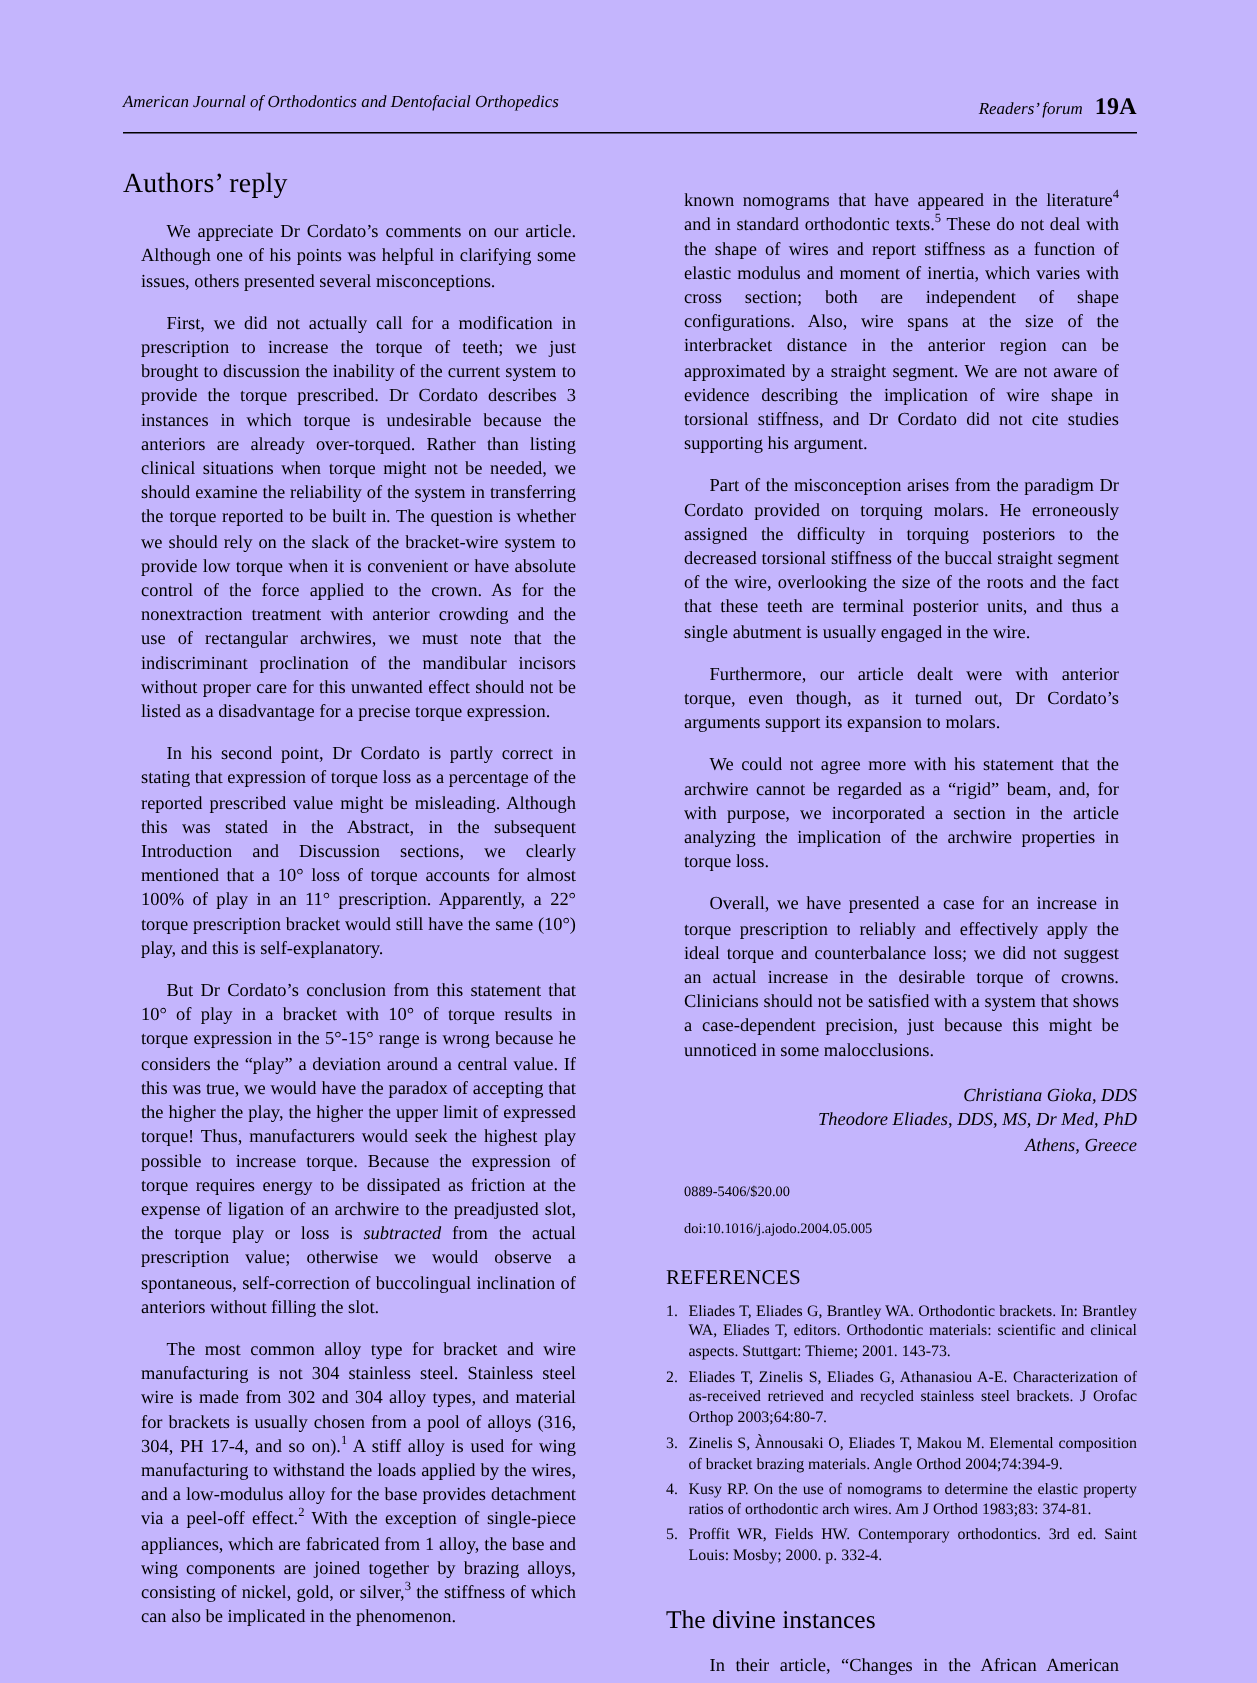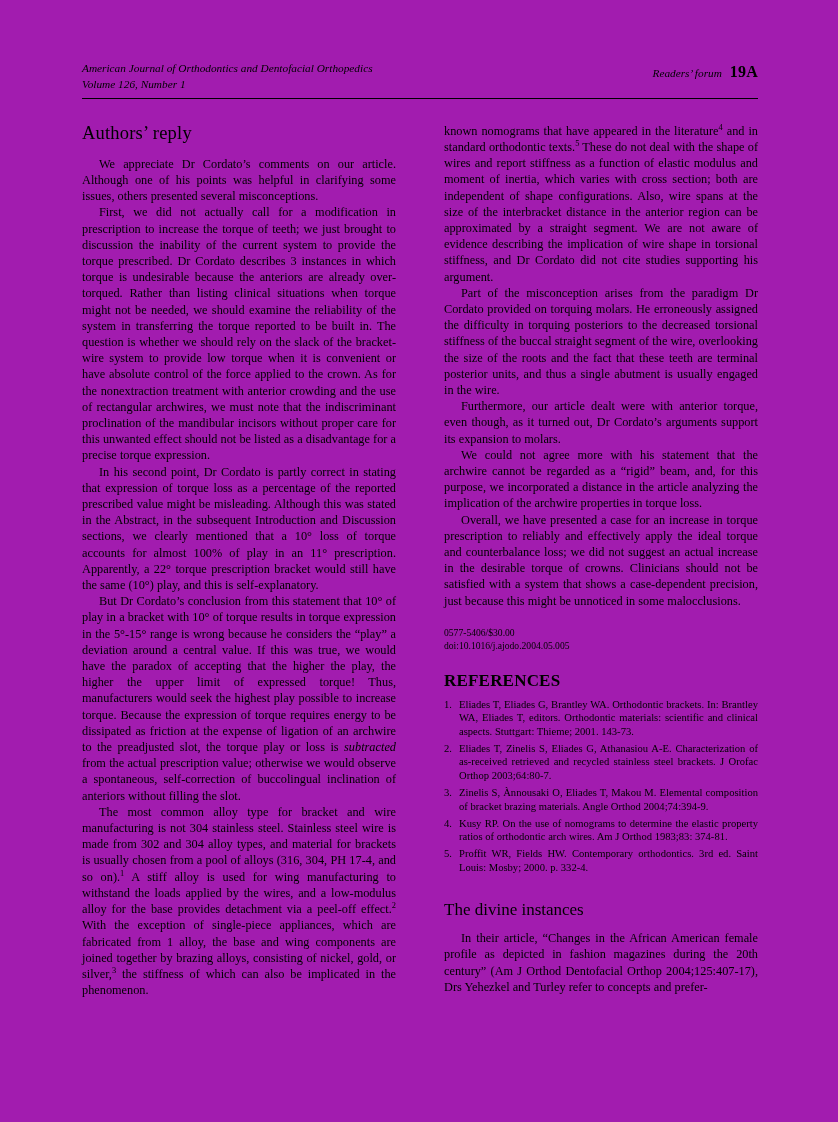--- a/index.html
+++ b/index.html
@@ -3,21 +3,21 @@
 <meta charset="utf-8">
 <style>
   html, body {
     margin: 0;
     padding: 0;
     background: #d8d8d8;
   }
   .page {
     width: 838px;
     height: 1122px;
-    background: #a21caf;
+    background: #c4b5fd;
     position: relative;
     margin: 0 auto;
     font-family: "Liberation Serif", serif;
     color: #000;
     overflow: hidden;
   }
   .content {
     position: absolute;
     left: 82px;
     top: 60px;
@@ -64,21 +64,21 @@
     font-weight: normal;
     margin: 0 0 12px 0;
     letter-spacing: 0.2px;
   }
   h2.subtitle {
     font-size: 17px;
     font-weight: normal;
     margin: 26px 0 10px 0;
   }
   p {
-    margin: 0;
+    margin: 12px;
     font-size: 12.3px;
     line-height: 1.318;
     text-align: justify;
     text-indent: 17px;
     hyphens: none;
   }
   p.noindent { text-indent: 0; }
   sup {
     font-size: 8.4px;
     vertical-align: super;
@@ -92,22 +92,22 @@
     margin-top: 14px;
   }
   .issn {
     font-size: 9.6px;
     line-height: 1.35;
     margin-top: 18px;
     text-align: left;
     text-indent: 0;
   }
   h3.refhead {
-    font-size: 17px;
-    font-weight: bold;
+    font-size: 14px;
+    font-weight: normal;
     margin: 18px 0 7px 0;
     letter-spacing: 0.2px;
   }
   ol.refs {
     margin: 0;
     padding: 0;
     list-style: none;
     counter-reset: refc;
   }
   ol.refs li {
@@ -128,21 +128,20 @@
 </style>
 </head>
 <body>
 
 <div class="page">
   <div class="content">
 
     <div class="runhead">
       <div class="left">
         <div>American Journal of Orthodontics and Dentofacial Orthopedics</div>
-        <div>Volume 126, Number 1</div>
       </div>
       <div class="right">
         <span>Readers’ forum</span><span class="pageno">19A</span>
       </div>
     </div>
     <hr class="rule">
 
     <div class="cols">
 
       <div class="col">
@@ -151,25 +150,30 @@
         <p>First, we did not actually call for a modification in prescription to increase the torque of teeth; we just brought to discussion the inability of the current system to provide the torque prescribed. Dr Cordato describes 3 instances in which torque is undesirable because the anteriors are already over-torqued. Rather than listing clinical situations when torque might not be needed, we should examine the reliability of the system in transferring the torque reported to be built in. The question is whether we should rely on the slack of the bracket-wire system to provide low torque when it is convenient or have absolute control of the force applied to the crown. As for the nonextraction treatment with anterior crowding and the use of rectangular archwires, we must note that the indiscriminant proclination of the mandibular incisors without proper care for this unwanted effect should not be listed as a disadvantage for a precise torque expression.</p>
         <p>In his second point, Dr Cordato is partly correct in stating that expression of torque loss as a percentage of the reported prescribed value might be misleading. Although this was stated in the Abstract, in the subsequent Introduction and Discussion sections, we clearly mentioned that a 10° loss of torque accounts for almost 100% of play in an 11° prescription. Apparently, a 22° torque prescription bracket would still have the same (10°) play, and this is self-explanatory.</p>
         <p>But Dr Cordato’s conclusion from this statement that 10° of play in a bracket with 10° of torque results in torque expression in the 5°-15° range is wrong because he considers the “play” a deviation around a central value. If this was true, we would have the paradox of accepting that the higher the play, the higher the upper limit of expressed torque! Thus, manufacturers would seek the highest play possible to increase torque. Because the expression of torque requires energy to be dissipated as friction at the expense of ligation of an archwire to the preadjusted slot, the torque play or loss is <i>subtracted</i> from the actual prescription value; otherwise we would observe a spontaneous, self-correction of buccolingual inclination of anteriors without filling the slot.</p>
         <p>The most common alloy type for bracket and wire manufacturing is not 304 stainless steel. Stainless steel wire is made from 302 and 304 alloy types, and material for brackets is usually chosen from a pool of alloys (316, 304, PH 17-4, and so on).<sup>1</sup> A stiff alloy is used for wing manufacturing to withstand the loads applied by the wires, and a low-modulus alloy for the base provides detachment via a peel-off effect.<sup>2</sup> With the exception of single-piece appliances, which are fabricated from 1 alloy, the base and wing components are joined together by brazing alloys, consisting of nickel, gold, or silver,<sup>3</sup> the stiffness of which can also be implicated in the phenomenon.</p>
       </div>
 
       <div class="col">
         <p class="noindent">known nomograms that have appeared in the literature<sup>4</sup> and in standard orthodontic texts.<sup>5</sup> These do not deal with the shape of wires and report stiffness as a function of elastic modulus and moment of inertia, which varies with cross section; both are independent of shape configurations. Also, wire spans at the size of the interbracket distance in the anterior region can be approximated by a straight segment. We are not aware of evidence describing the implication of wire shape in torsional stiffness, and Dr Cordato did not cite studies supporting his argument.</p>
         <p>Part of the misconception arises from the paradigm Dr Cordato provided on torquing molars. He erroneously assigned the difficulty in torquing posteriors to the decreased torsional stiffness of the buccal straight segment of the wire, overlooking the size of the roots and the fact that these teeth are terminal posterior units, and thus a single abutment is usually engaged in the wire.</p>
         <p>Furthermore, our article dealt were with anterior torque, even though, as it turned out, Dr Cordato’s arguments support its expansion to molars.</p>
-        <p>We could not agree more with his statement that the archwire cannot be regarded as a “rigid” beam, and, for this purpose, we incorporated a distance in the article analyzing the implication of the archwire properties in torque loss.</p>
+        <p>We could not agree more with his statement that the archwire cannot be regarded as a “rigid” beam, and, for with purpose, we incorporated a section in the article analyzing the implication of the archwire properties in torque loss.</p>
         <p>Overall, we have presented a case for an increase in torque prescription to reliably and effectively apply the ideal torque and counterbalance loss; we did not suggest an actual increase in the desirable torque of crowns. Clinicians should not be satisfied with a system that shows a case-dependent precision, just because this might be unnoticed in some malocclusions.</p>
 
+        <div class="signoff">
+          <div>Christiana Gioka, DDS</div>
+          <div>Theodore Eliades, DDS, MS, Dr Med, PhD</div>
+          <div>Athens, Greece</div>
+        </div>
 
-        <p class="issn">0577-5406/$30.00</p>
+        <p class="issn">0889-5406/$20.00</p>
         <p class="issn" style="margin-top:0">doi:10.1016/j.ajodo.2004.05.005</p>
 
         <h3 class="refhead">REFERENCES</h3>
         <ol class="refs">
           <li>Eliades T, Eliades G, Brantley WA. Orthodontic brackets. In: Brantley WA, Eliades T, editors. Orthodontic materials: scientific and clinical aspects. Stuttgart: Thieme; 2001. 143-73.</li>
           <li>Eliades T, Zinelis S, Eliades G, Athanasiou A-E. Characterization of as-received retrieved and recycled stainless steel brackets. J Orofac Orthop 2003;64:80-7.</li>
           <li>Zinelis S, Ànnousaki O, Eliades T, Makou M. Elemental composition of bracket brazing materials. Angle Orthod 2004;74:394-9.</li>
           <li>Kusy RP. On the use of nomograms to determine the elastic property ratios of orthodontic arch wires. Am J Orthod 1983;83: 374-81.</li>
           <li>Proffit WR, Fields HW. Contemporary orthodontics. 3rd ed. Saint Louis: Mosby; 2000. p. 332-4.</li>
         </ol>

